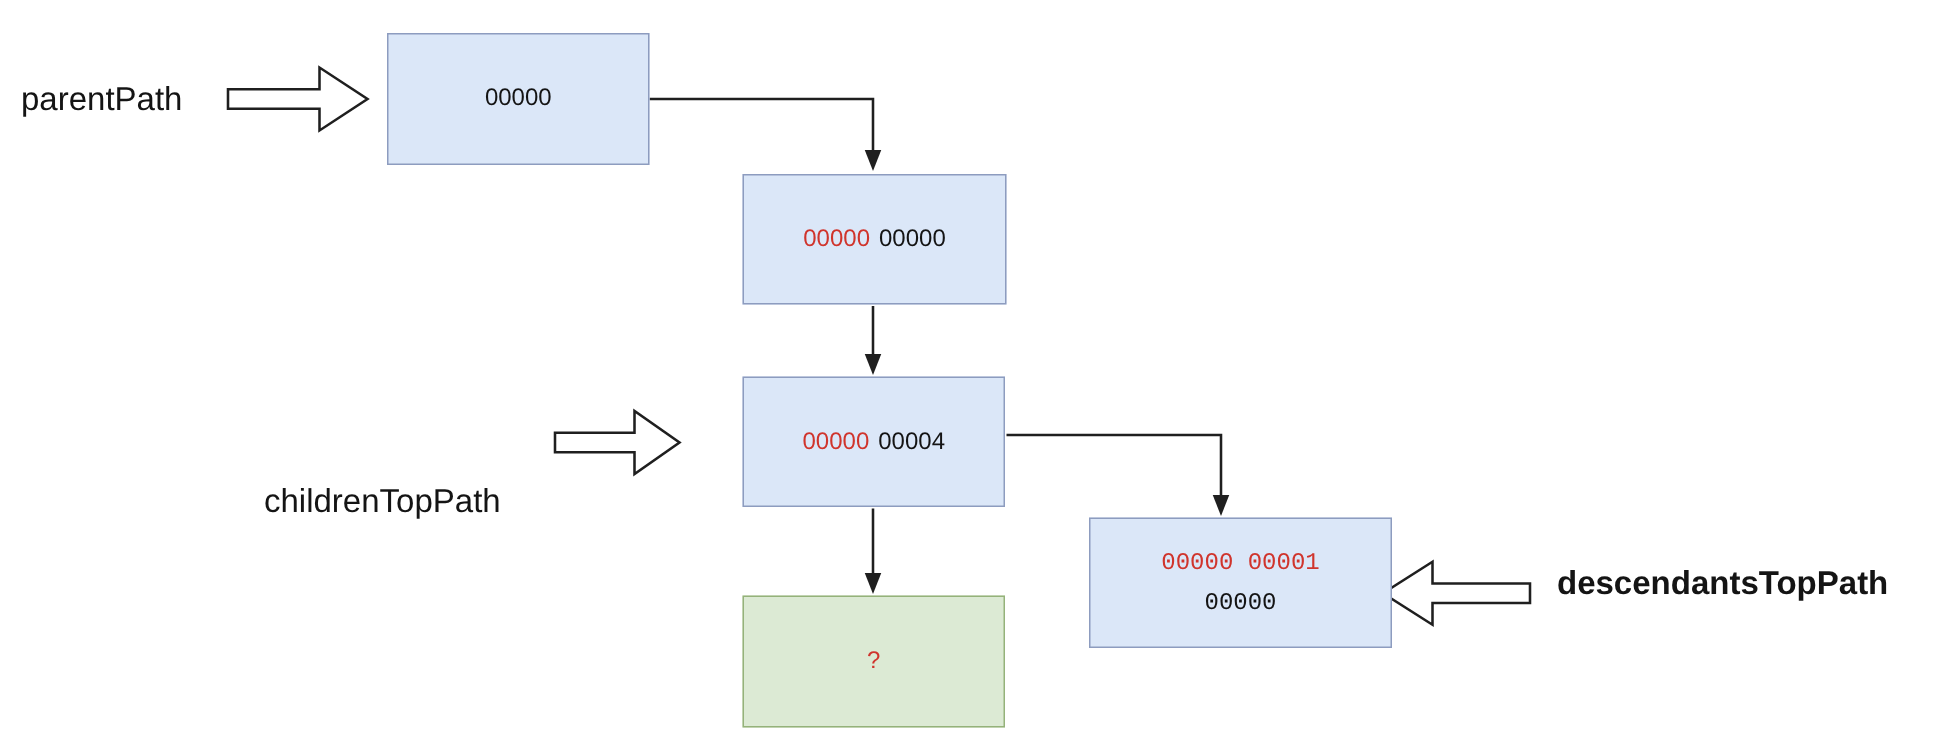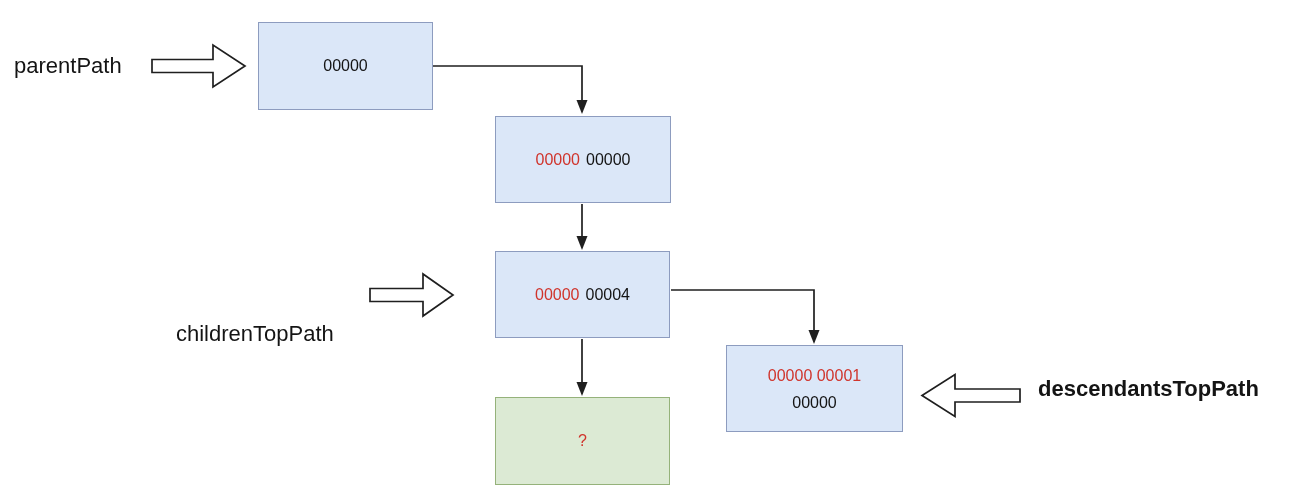--- a/index.html
+++ b/index.html
@@ -98,21 +98,21 @@
     </span>
   </div>
 
   <div class="node" style="left:495px; top:251px; width:175px; height:87px;">
     <span class="node-row">
       <span class="hl">00000</span>
       <span>00004</span>
     </span>
   </div>
 
-  <div class="node node--col" style="left:726px; top:345px; width:177px; height:87px;">
+  <div class="node node--col" style="left:726px; top:345px; width:202px; height:87px;font-family:Liberation Mono, monospace;">
     <span class="hl">00000 00001</span>
     <span>00000</span>
   </div>
 
   <div class="node node--green" style="left:495px; top:397px; width:175px; height:88px;">
     <span class="hl">?</span>
   </div>
 
 </div>
 

